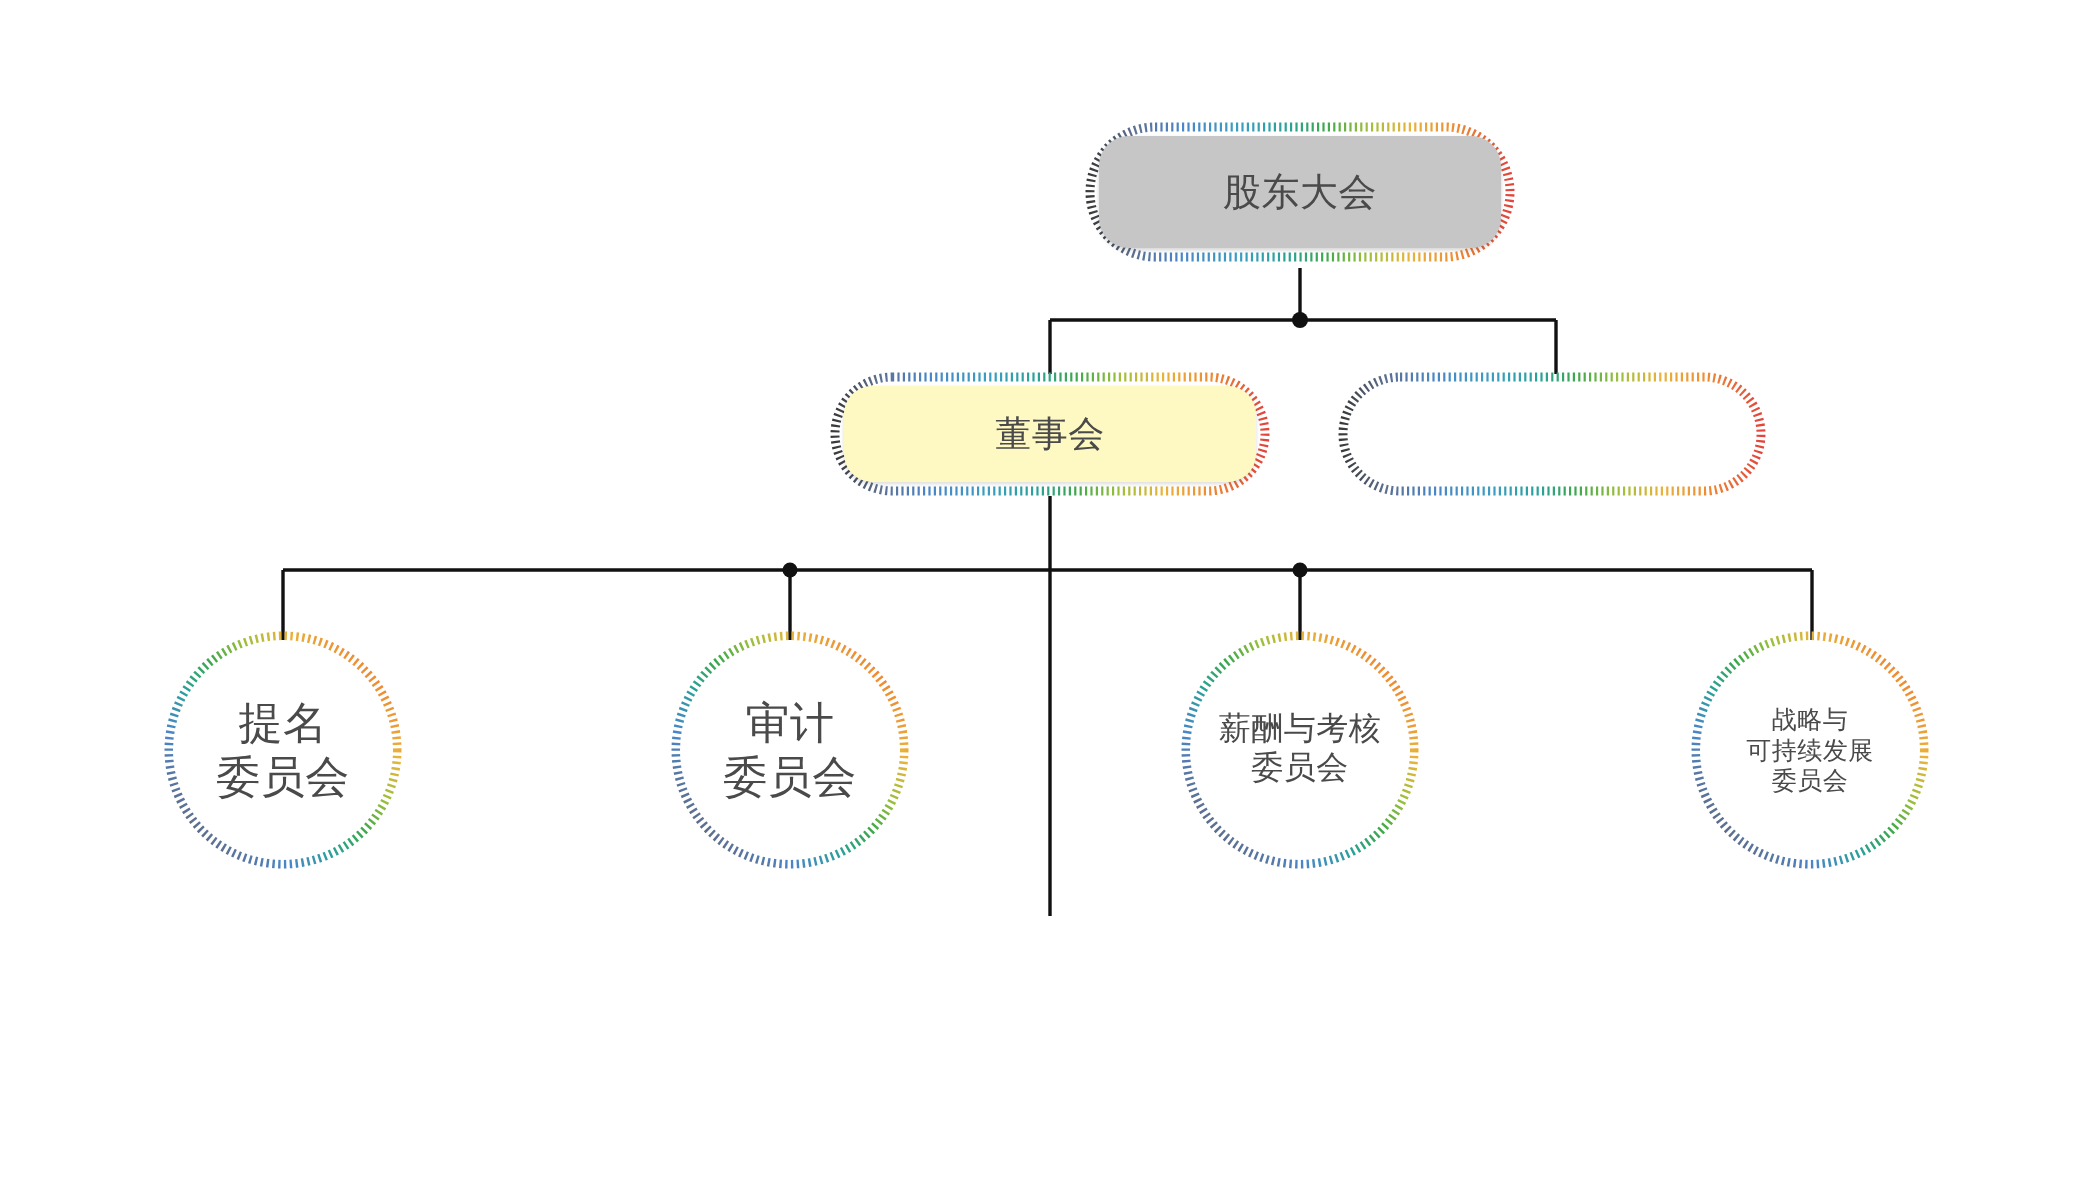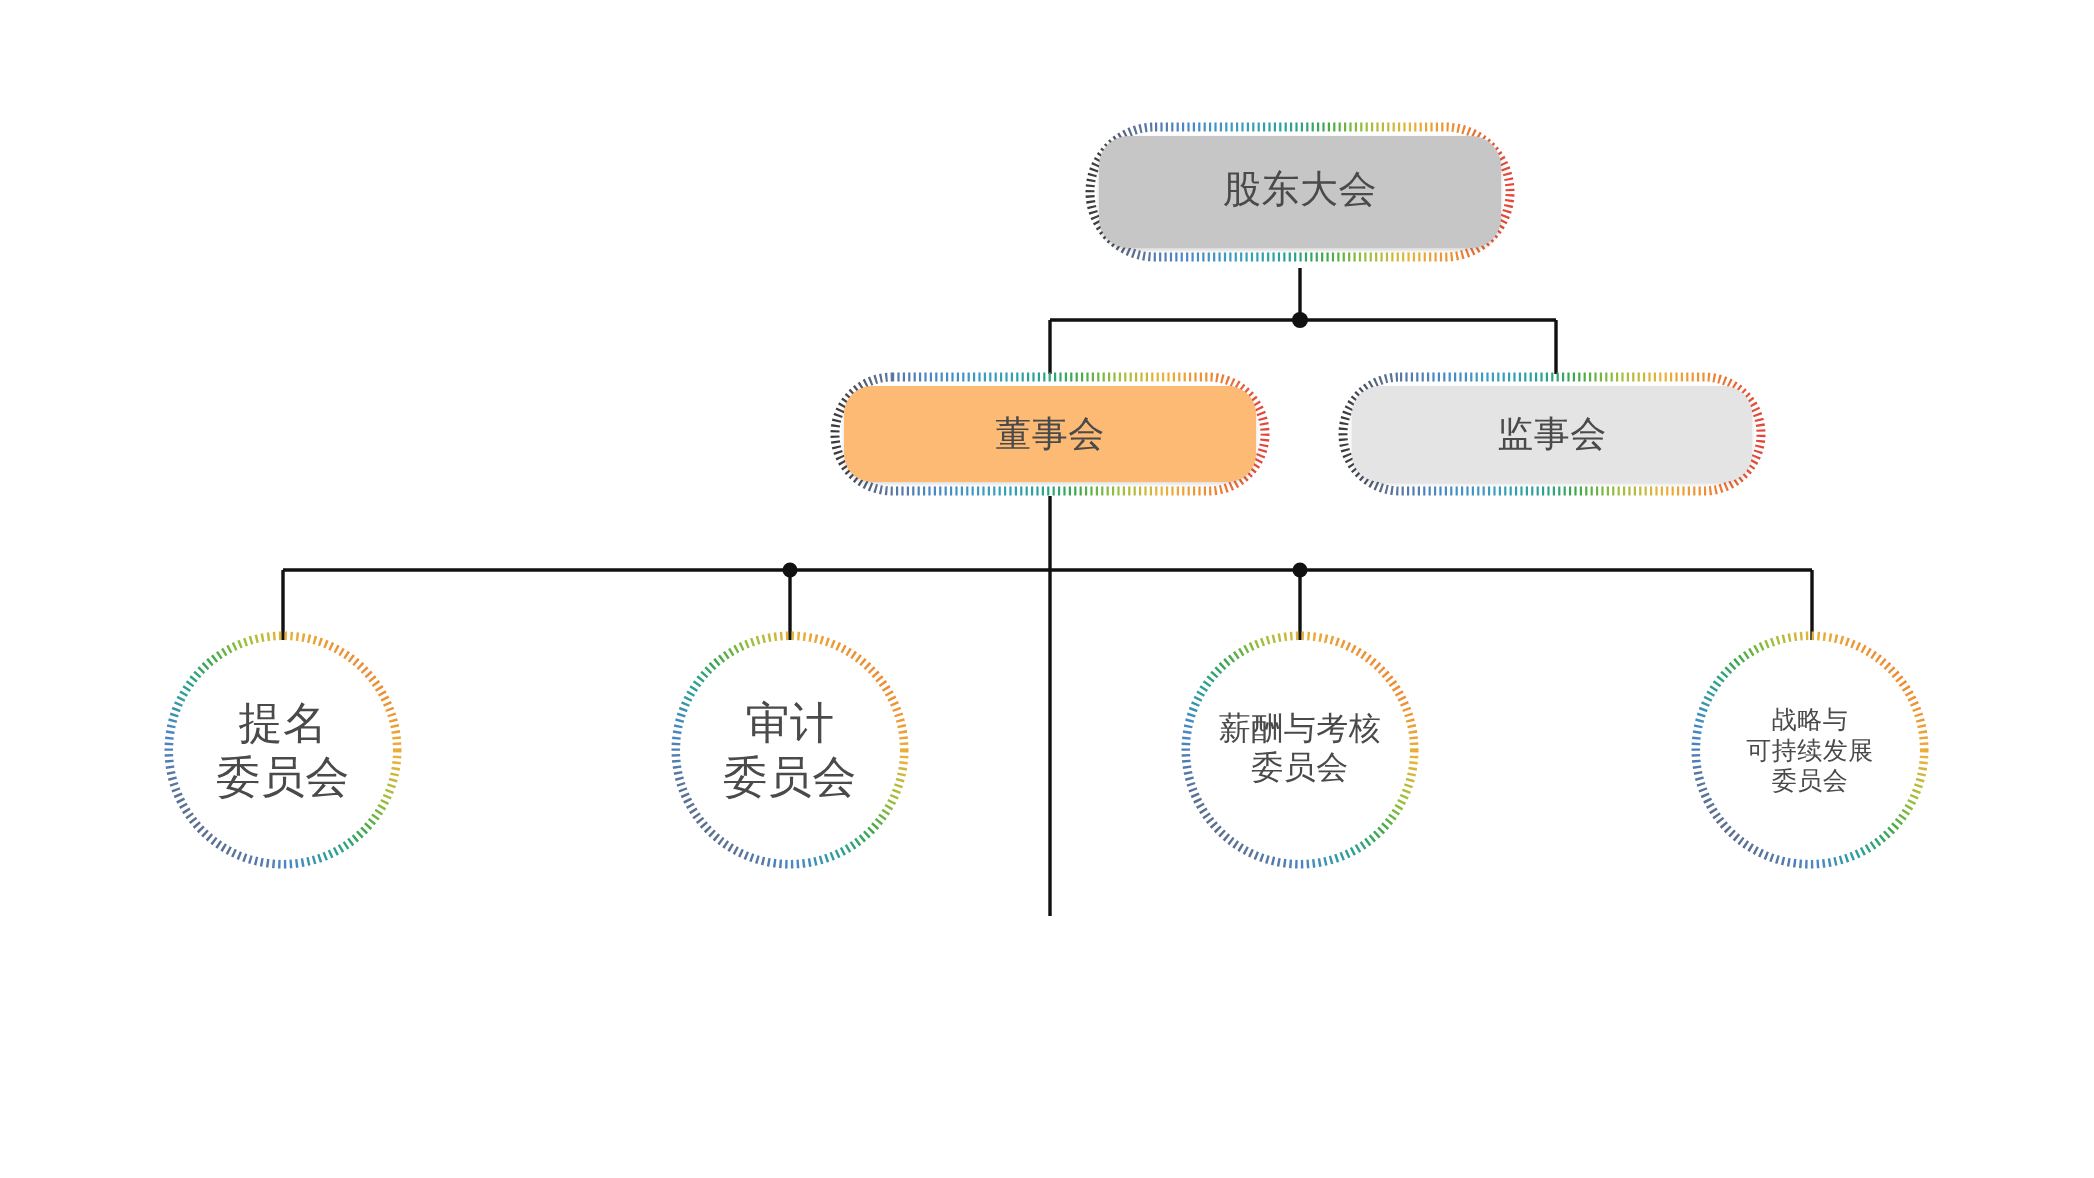--- a/index.html
+++ b/index.html
@@ -63,29 +63,29 @@
   
   #node-shareholders {
     left: 1085px; top: 122px;
     width: 430px; height: 140px;
   }
   #node-shareholders .node-face {
     background: #c6c6c6;
     border-radius: 30px;
     box-shadow: 0 2px 4px rgba(0,0,0,0.18);
   }
-  #node-shareholders .node-label { font-size: 38px; font-family: Liberation Mono, monospace; }
+  #node-shareholders .node-label { font-size: 38px; }
 
   
   #node-board {
     left: 830px; top: 372px;
     width: 440px; height: 124px;
   }
   #node-board .node-face {
-    background: #fdba74;
+    background: #fef9c3;
     border-radius: 28px;
     box-shadow: 0 2px 4px rgba(0,0,0,0.14);
   }
   #node-board .node-label { font-size: 36px; }
 
   
   #node-supervisors {
     left: 1338px; top: 372px;
     width: 428px; height: 124px;
   }
@@ -201,23 +201,20 @@
     </svg>
     <div class="node-face">
       <span class="node-label">董事会</span>
     </div>
   </div>
 
   <div class="node pill" id="node-supervisors">
     <svg class="node-ring" viewBox="0 0 428 124" preserveAspectRatio="none">
       <rect x="5" y="5" width="418" height="114" rx="57" ry="57" fill="none" stroke="url(#grad-h)" stroke-width="9" stroke-dasharray="2.2 3.2"></rect>
     </svg>
-    <div class="node-face">
-      <span class="node-label">监事会</span>
-    </div>
   </div>
 
   <div class="node circle" id="node-nomination">
     <svg class="node-ring" viewBox="0 0 240 240">
       <circle cx="120" cy="120" r="113" fill="none" stroke="url(#grad-c)" stroke-width="11" stroke-dasharray="2.4 3.4"></circle>
     </svg>
     <div class="node-face">
       <span class="node-label">提名
 委员会</span>
     </div>

